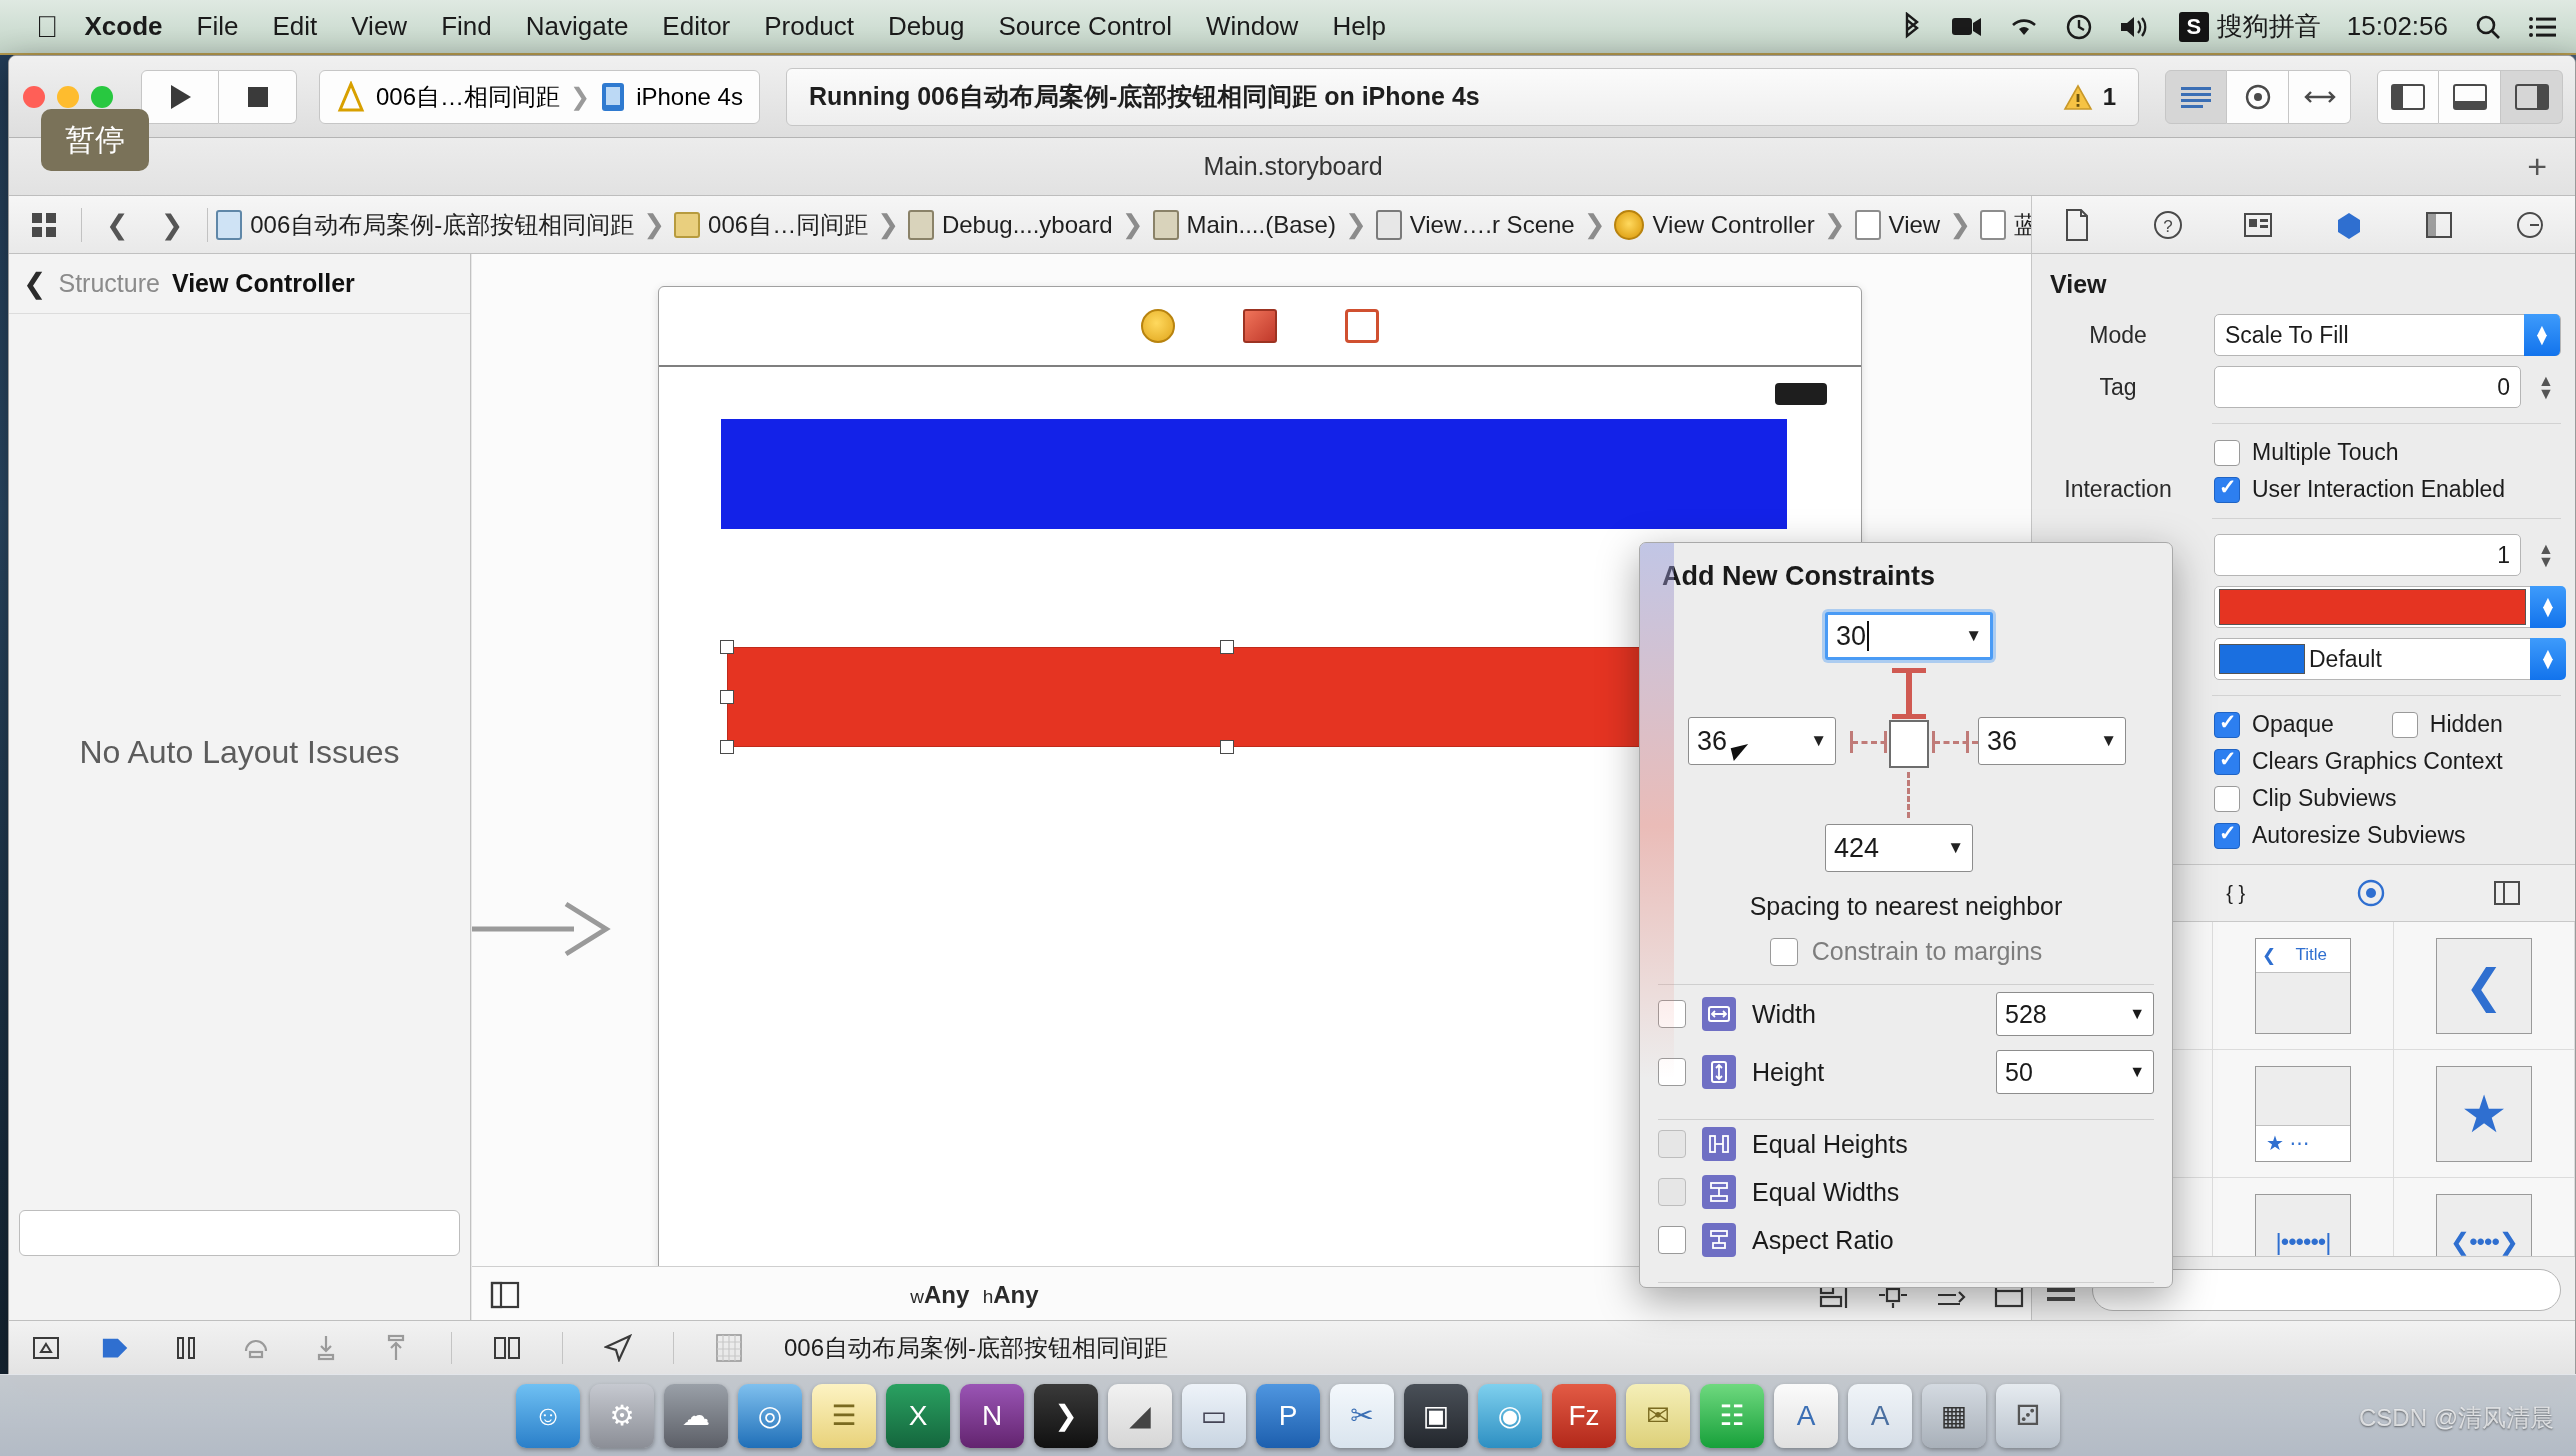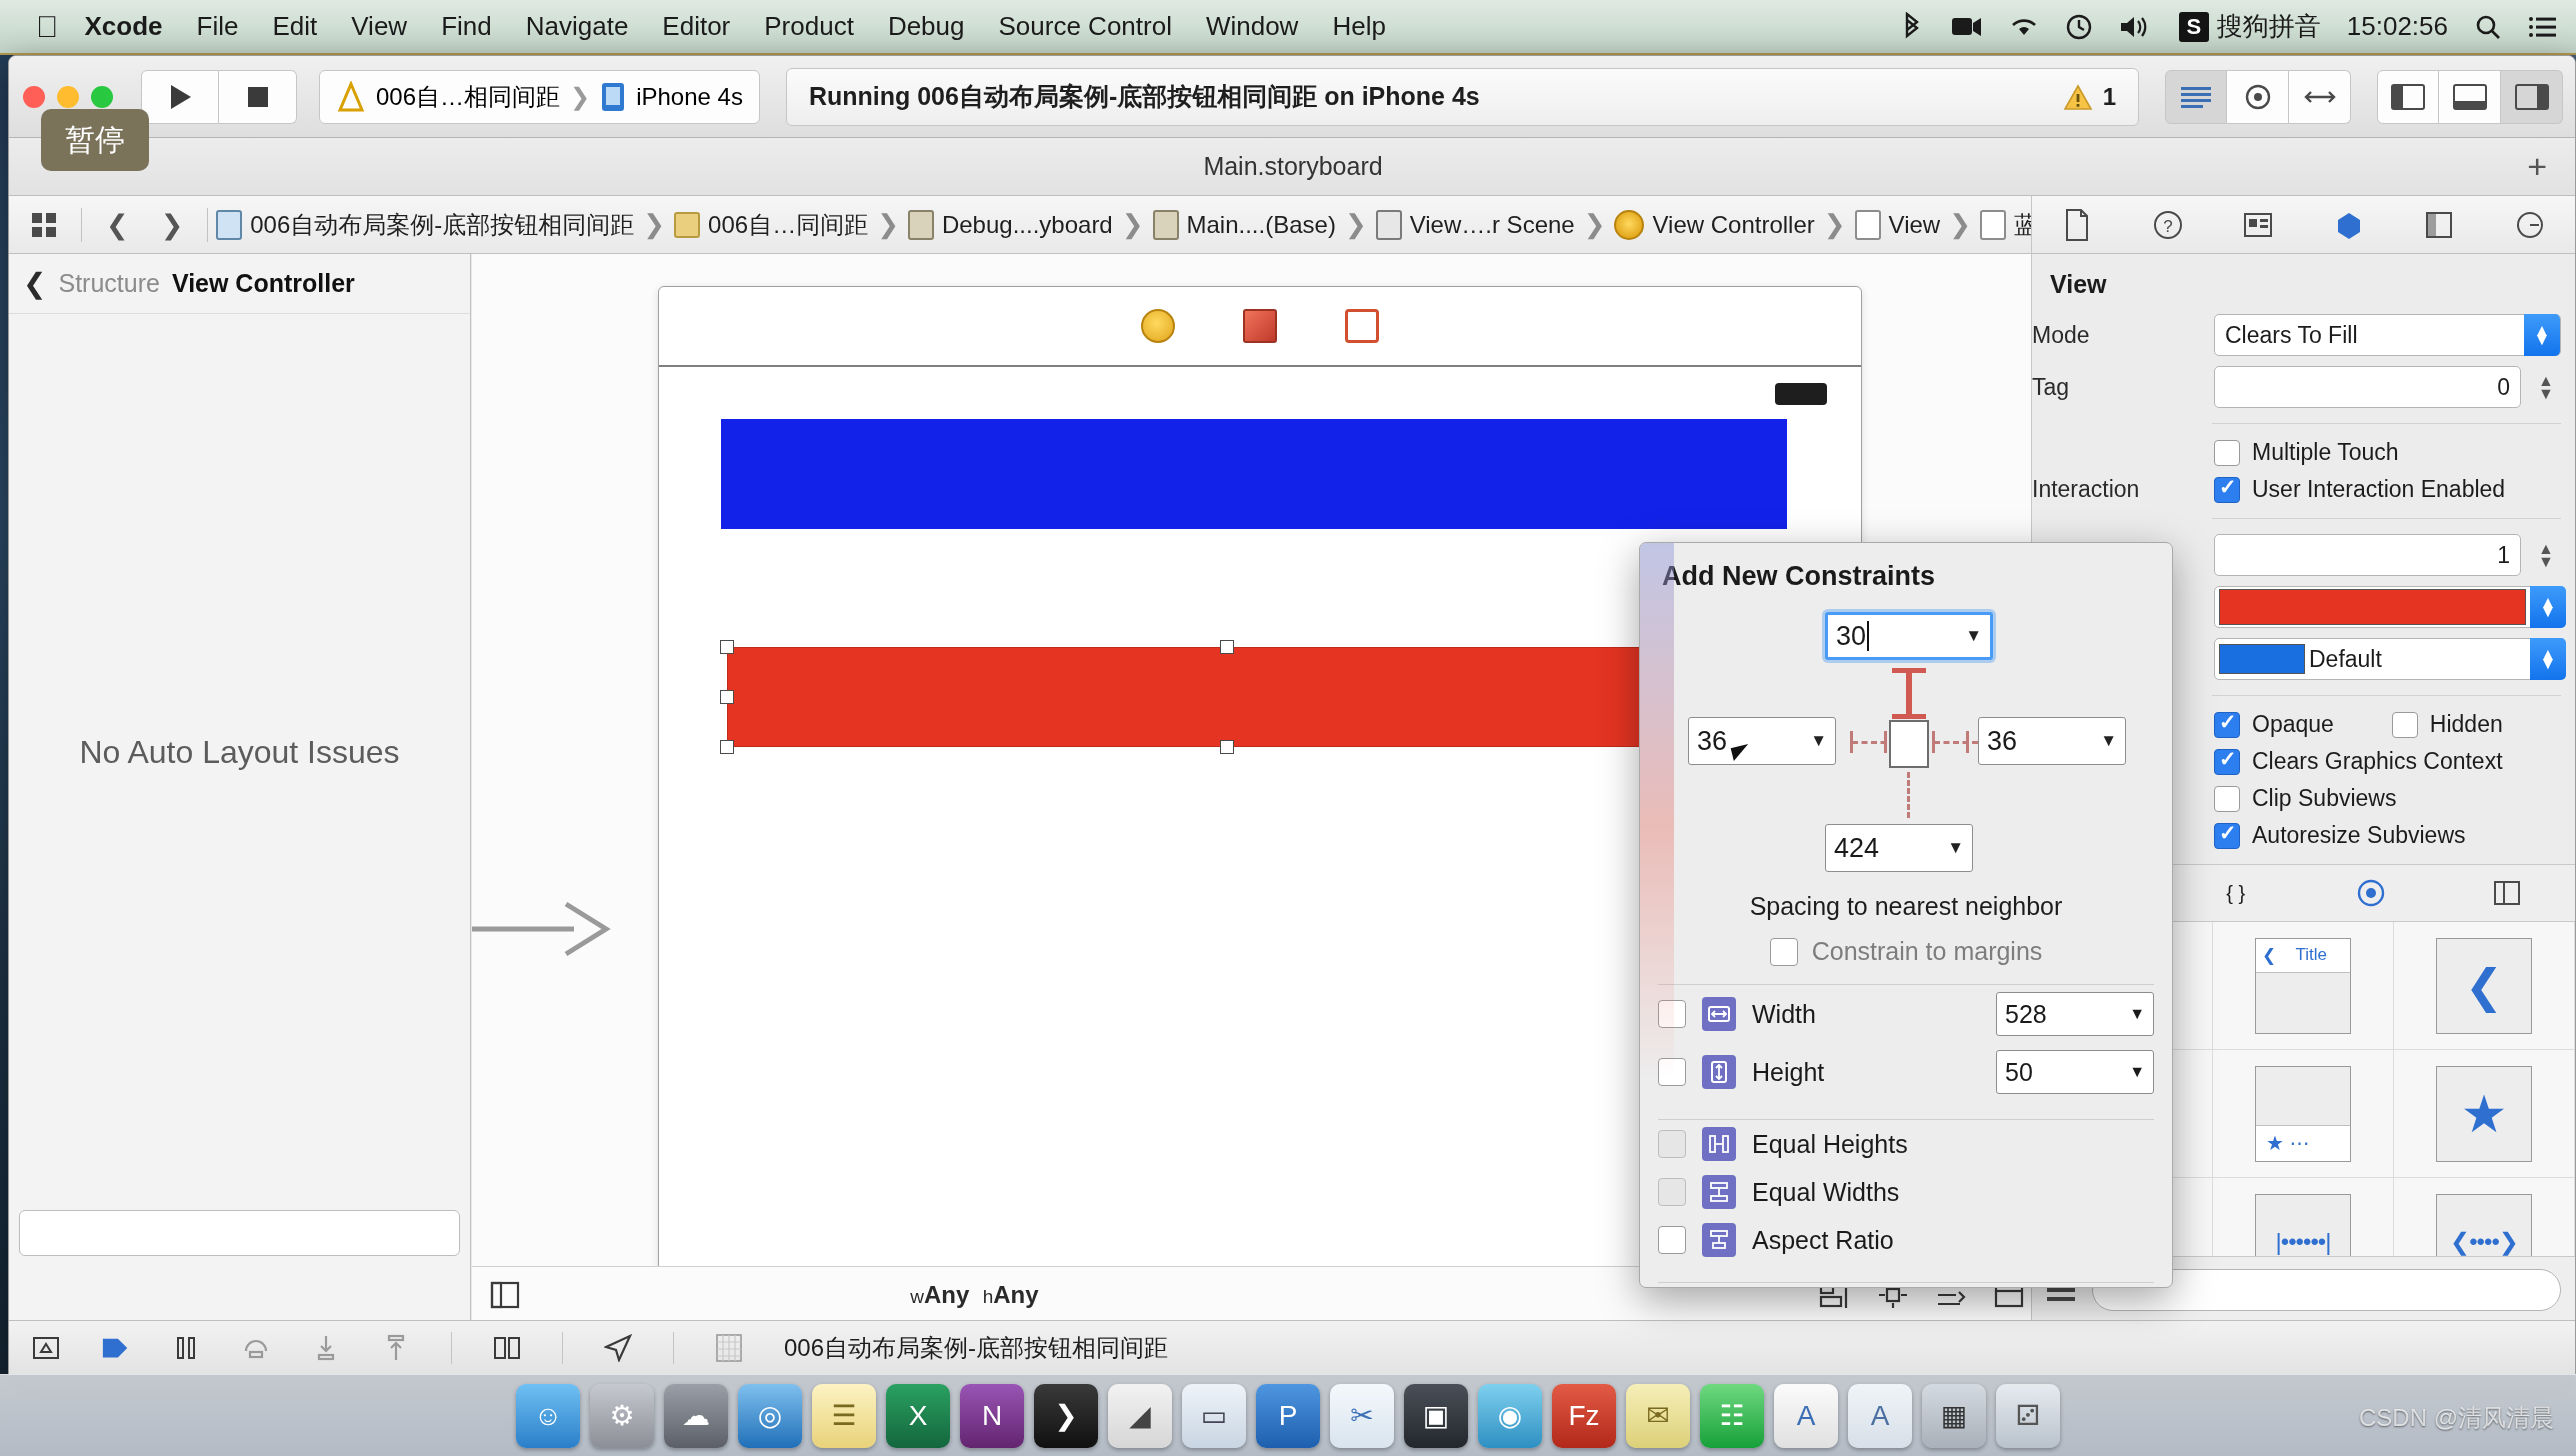--- a/index.html
+++ b/index.html
@@ -224,21 +224,21 @@
   .canvas-footer .align-icons { display:flex; gap:26px; margin-left:auto; }
 
   
   .inspector {
     position:absolute; right:0; top:198px; width:544px; height:1068px;
     background:#ececec; border-left:1px solid #c6c6c6;
     font-size:23px; color:#1c1c1c;
   }
   .insp-title { padding:16px 0 10px 18px; font-weight:bold; font-size:25px; }
   .row { display:flex; align-items:center; padding:5px 14px 5px 0; gap:10px; }
-  .row .lbl { width:172px; text-align:left; color:#2a2a2a; flex:none; }
+  .row .lbl { width:172px; text-align:center; color:#2a2a2a; flex:none; }
   .ctl {
     flex:1; height:42px; background:#fff; border:1px solid #b5b5b5; border-radius:5px;
     display:flex; align-items:center; padding:0 10px; font-size:23px;
   }
   .ctl.right { justify-content:flex-end; }
   .pop-arrow {
     width:36px; height:42px; background:linear-gradient(180deg,#3e9bfb,#1273ec);
     border-radius:0 5px 5px 0; margin-left:auto; margin-right:-10px;
     display:flex; align-items:center; justify-content:center; color:#fff; font-size:17px;
     flex-direction:column; line-height:9px;
@@ -755,21 +755,21 @@
         </span>
       </div>
     </div>
 
     <div class="inspector">
       <div class="insp-title">View</div>
 
       <div class="row">
         <span class="lbl">Mode</span>
         <span class="ctl">
-          <span>Clears To Fill</span>
+          <span>Scale To Fill</span>
           <span class="pop-arrow">
               <span>▲</span>
               <span>▼</span>
             </span>
         </span>
       </div>
 
       <div class="row">
         <span class="lbl">Tag</span>
         <span class="ctl right">

